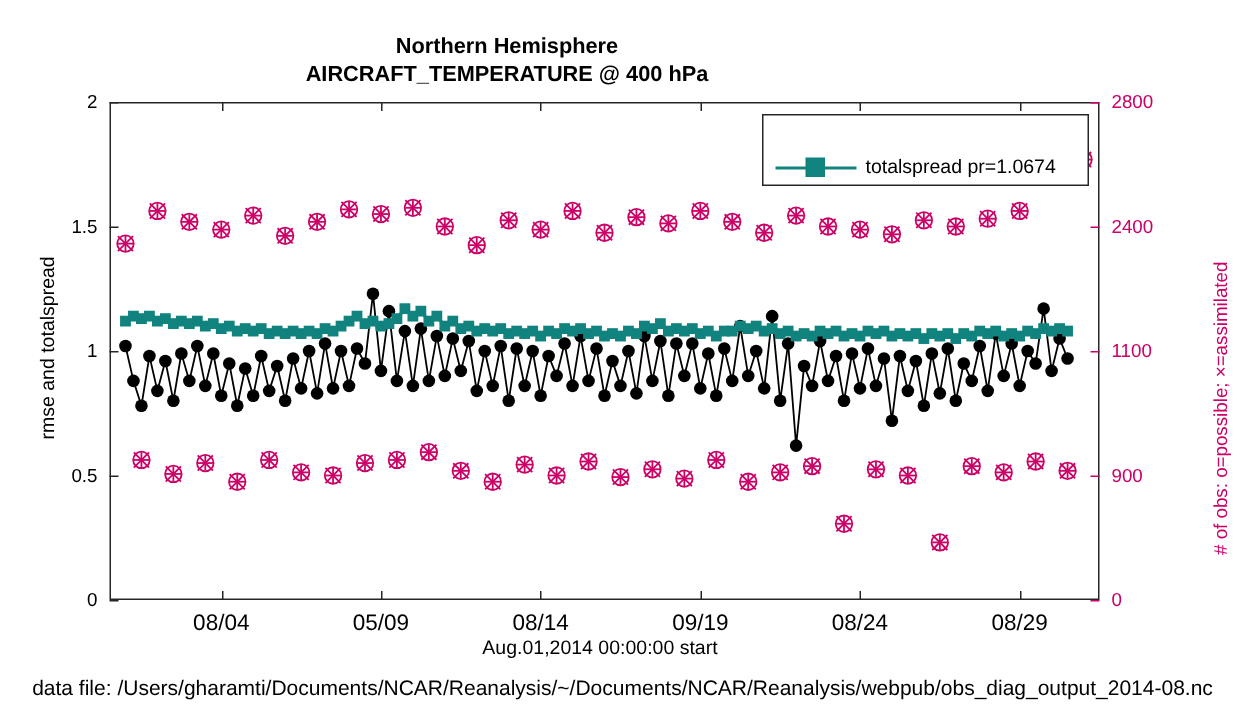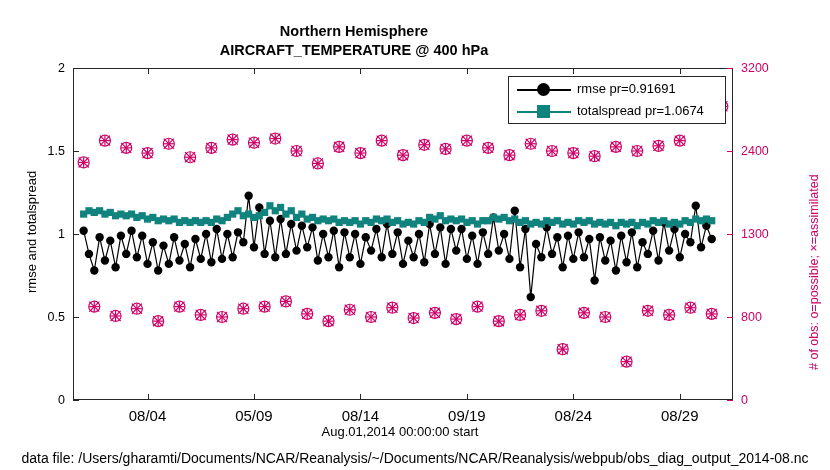--- a/index.html
+++ b/index.html
@@ -23,21 +23,20 @@
   .title-block {
     position: absolute;
     left: 0;
     top: 22px;
     width: 676px;
     text-align: center;
     font-weight: bold;
     font-size: 14.5px;
     color: #000;
     line-height: 19px;
-    margin-left: 16px;
   }
   .plot-frame {
     position: absolute;
     left: 73px;
     top: 68px;
     width: 660px;
     height: 332px;
     border: 1px solid #262626;
     box-sizing: border-box;
     background: #ffffff;
@@ -730,52 +729,47 @@
 
   <div class="axis-title-left" style="left:24px; top:293px;">rmse and totalspread</div>
 
   <div class="axis-title-right" style="left:807px; top:370px;"># of obs: o=possible; ×=assimilated</div>
 
   <div class="axis-title-bottom" style="top:424px; left:-15px;">Aug.01,2014 00:00:00 start</div>
 
   <div class="footer-note" style="top:450px;">data file: /Users/gharamti/Documents/NCAR/Reanalysis/~/Documents/NCAR/Reanalysis/webpub/obs_diag_output_2014-08.nc</div>
 
   <div class="legend">
-    <div class="legend-row" style="top:1px;">
-      <div class="legend-line" style="background:#000000;"></div>
-      <div class="legend-marker lm-circle"></div>
-      <div class="legend-label">rmse pr=0.91691</div>
-    </div>
     <div class="legend-row" style="top:23px;">
       <div class="legend-line" style="background:#11837f;"></div>
       <div class="legend-marker lm-square"></div>
       <div class="legend-label">totalspread pr=1.0674</div>
     </div>
   </div>
 
 <div class="tick-left" style="left: 73px; top: 400px; position: absolute; width: 6px;"></div>
     <div class="ylabel-left" style="left: 21px; width: 44px; top: 400px;">0</div>
     <div class="tick-left" style="left: 73px; top: 317px; position: absolute; width: 6px;"></div>
     <div class="ylabel-left" style="left: 21px; width: 44px; top: 317px;">0.5</div>
     <div class="tick-left" style="left: 73px; top: 234px; position: absolute; width: 6px;"></div>
     <div class="ylabel-left" style="left: 21px; width: 44px; top: 234px;">1</div>
     <div class="tick-left" style="left: 73px; top: 151px; position: absolute; width: 6px;"></div>
     <div class="ylabel-left" style="left: 21px; width: 44px; top: 151px;">1.5</div>
     <div class="tick-left" style="left: 73px; top: 68px; position: absolute; width: 6px;"></div>
     <div class="ylabel-left" style="left: 21px; width: 44px; top: 68px;">2</div>
     <div style="position: absolute; left: 727px; top: 400px; width: 6px; height: 1px; background: rgb(204, 0, 102);"></div>
     <div class="ylabel-right" style="left: 741px; top: 400px;">0</div>
     <div style="position: absolute; left: 727px; top: 317px; width: 6px; height: 1px; background: rgb(204, 0, 102);"></div>
-    <div class="ylabel-right" style="left: 741px; top: 317px;">800</div>
+    <div class="ylabel-right" style="left: 741px; top: 317px;">900</div>
     <div style="position: absolute; left: 727px; top: 234px; width: 6px; height: 1px; background: rgb(204, 0, 102);"></div>
-    <div class="ylabel-right" style="left: 741px; top: 234px;">1300</div>
+    <div class="ylabel-right" style="left: 741px; top: 234px;">1100</div>
     <div style="position: absolute; left: 727px; top: 151px; width: 6px; height: 1px; background: rgb(204, 0, 102);"></div>
     <div class="ylabel-right" style="left: 741px; top: 151px;">2400</div>
     <div style="position: absolute; left: 727px; top: 68px; width: 6px; height: 1px; background: rgb(204, 0, 102);"></div>
-    <div class="ylabel-right" style="left: 741px; top: 68px;">3200</div>
+    <div class="ylabel-right" style="left: 741px; top: 68px;">2800</div>
     <div style="position: absolute; left: 147.516px; top: 394px; width: 1px; height: 6px; background: rgb(38, 38, 38);"></div>
     <div style="position: absolute; left: 147.516px; top: 68px; width: 1px; height: 6px; background: rgb(38, 38, 38);"></div>
     <div class="xlabel" style="left: 147.516px; top: 407px;">08/04</div>
     <div style="position: absolute; left: 253.968px; top: 394px; width: 1px; height: 6px; background: rgb(38, 38, 38);"></div>
     <div style="position: absolute; left: 253.968px; top: 68px; width: 1px; height: 6px; background: rgb(38, 38, 38);"></div>
     <div class="xlabel" style="left: 253.968px; top: 407px;">05/09</div>
     <div style="position: absolute; left: 360.419px; top: 394px; width: 1px; height: 6px; background: rgb(38, 38, 38);"></div>
     <div style="position: absolute; left: 360.419px; top: 68px; width: 1px; height: 6px; background: rgb(38, 38, 38);"></div>
     <div class="xlabel" style="left: 360.419px; top: 407px;">08/14</div>
     <div style="position: absolute; left: 466.871px; top: 394px; width: 1px; height: 6px; background: rgb(38, 38, 38);"></div>

